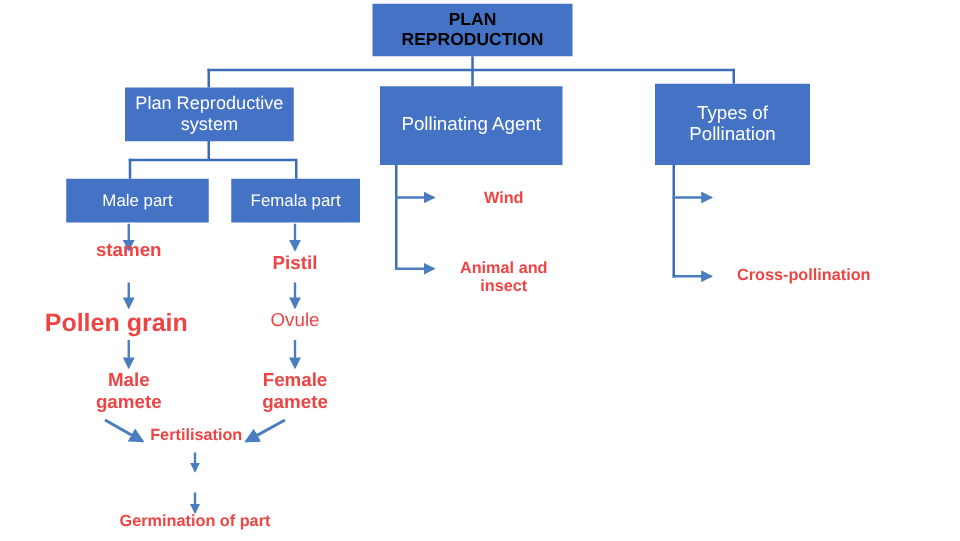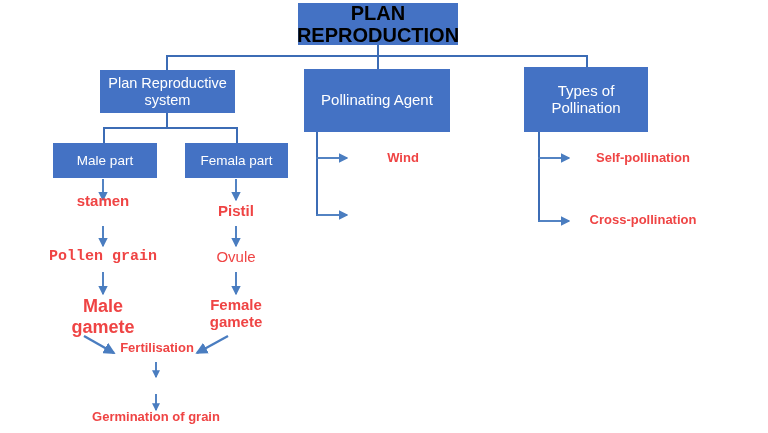--- a/index.html
+++ b/index.html
@@ -117,54 +117,55 @@
     <line x1="156" y1="362" x2="156" y2="377" stroke="#4A7DC0" stroke-width="1.9" marker-end="url(#ahb)"></line>
     <line x1="156" y1="394" x2="156" y2="410" stroke="#4A7DC0" stroke-width="1.9" marker-end="url(#ahb)"></line>
 
     <line x1="316" y1="158" x2="347" y2="158" stroke="#4A7DC0" stroke-width="1.9" marker-end="url(#ah)"></line>
     <line x1="316" y1="215" x2="347" y2="215" stroke="#4A7DC0" stroke-width="1.9" marker-end="url(#ah)"></line>
 
     <line x1="538" y1="158" x2="569" y2="158" stroke="#4A7DC0" stroke-width="1.9" marker-end="url(#ah)"></line>
     <line x1="538" y1="221" x2="569" y2="221" stroke="#4A7DC0" stroke-width="1.9" marker-end="url(#ah)"></line>
   </svg>
 
-  <div class="box title-box" style="left:298px; top:3px; width:160px; height:42px; font-size:20px;">PLAN
+  <div class="box title-box" style="left:298px; top:3px; width:160px; height:42px; font-size:14px;">PLAN
 REPRODUCTION</div>
 
   <div class="box" style="left:100px; top:70px; width:135px; height:43px; font-size:14.5px;">Plan Reproductive
 system</div>
 
   <div class="box" style="left:304px; top:69px; width:146px; height:63px; font-size:15px;">Pollinating Agent</div>
 
   <div class="box" style="left:524px; top:67px; width:124px; height:65px; font-size:15px;">Types of
 Pollination</div>
 
-  <div class="box" style="left:53px; top:143px; width:104px; height:35px; font-size:13.5px;">Male part</div>
+  <div class="box" style="left:53px; top:143px; width:114px; height:35px; font-size:13.5px;">Male part</div>
 
   <div class="box" style="left:185px; top:143px; width:103px; height:35px; font-size:13.5px;">Femala part</div>
 
   <div class="node" style="left:43px; top:192px; width:120px; font-size:15px;">stamen</div>
 
-  <div class="node" style="left:38px; top:248px; width:130px; font-size:15px;font-family:Liberation Mono, monospace;">Pollen grain</div>
+  <div class="node" style="left:28px; top:248px; width:130px; font-size:20px;">Pollen grain</div>
 
-  <div class="node" style="left:48px; top:296px; width:110px; font-size:18px;">Male
+  <div class="node" style="left:48px; top:296px; width:110px; font-size:15px;">Male
 gamete</div>
 
   <div class="node" style="left:181px; top:248px; width:110px; font-size:15px; font-weight:normal;">Ovule</div>
 
   <div class="node" style="left:181px; top:202px; width:110px; font-size:15px;">Pistil</div>
 
   <div class="node" style="left:181px; top:296px; width:110px; font-size:15px;">Female
 gamete</div>
 
   <div class="node" style="left:111px; top:341px; width:92px; font-size:13px;">Fertilisation</div>
 
 
-  <div class="node" style="left:66px; top:410px; width:180px; font-size:13px;">Germination of grain</div>
+  <div class="node" style="left:66px; top:410px; width:180px; font-size:13px;">Germination of part</div>
 
   <div class="node" style="left:358px; top:151px; width:90px; font-size:13px;">Wind</div>
 
+  <div class="node" style="left:355px; top:207px; width:96px; font-size:13px;">Animal and
+insect</div>
 
-  <div class="node" style="left:578px; top:151px; width:130px; font-size:13px;">Self-pollination</div>
 
   <div class="node" style="left:575px; top:213px; width:136px; font-size:13px;">Cross-pollination</div>
 
 </div>
 
 </body></html>

